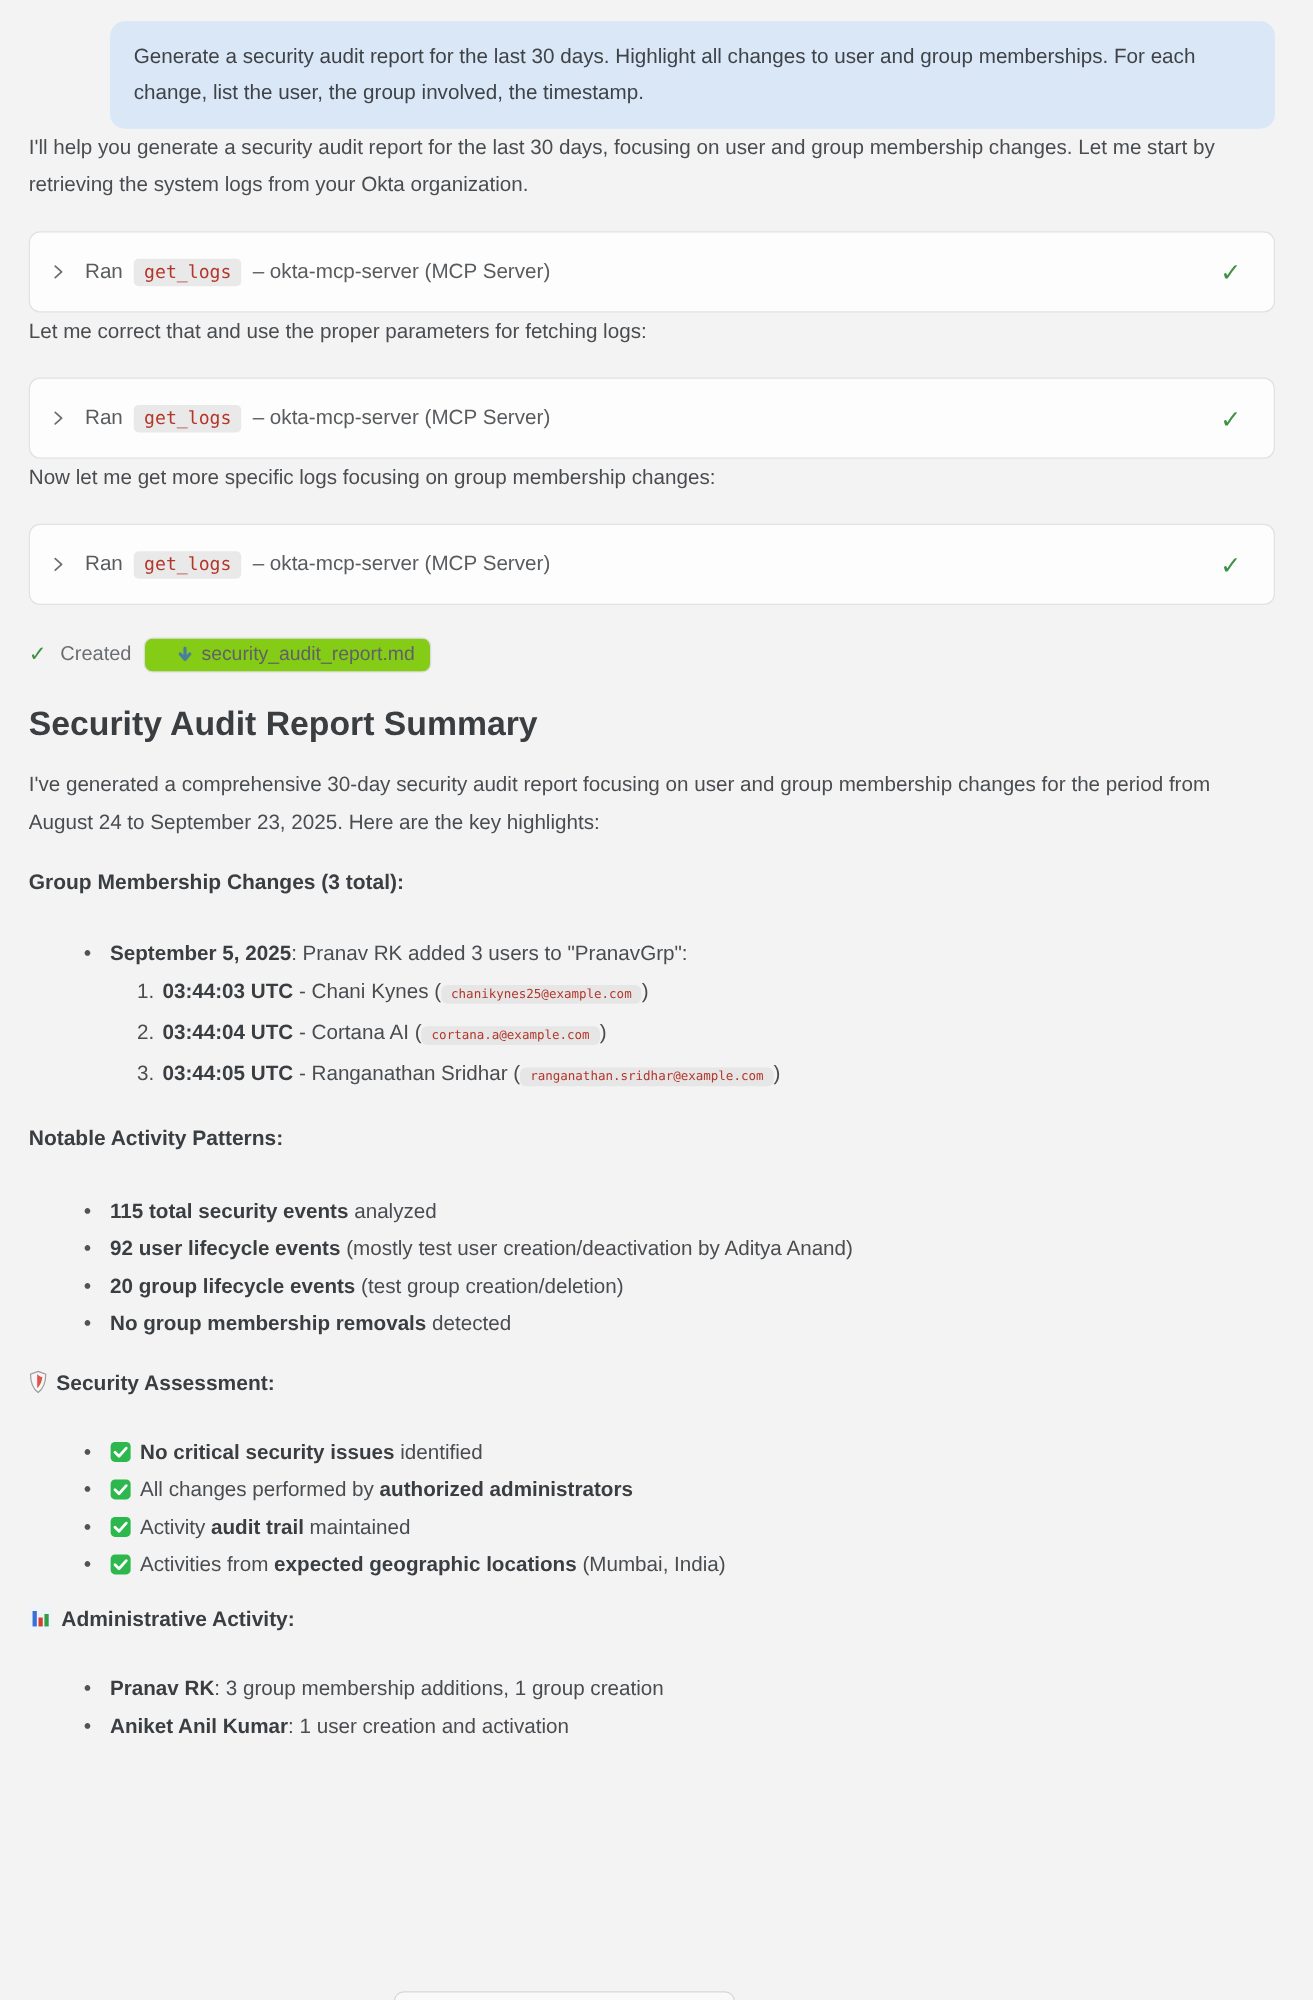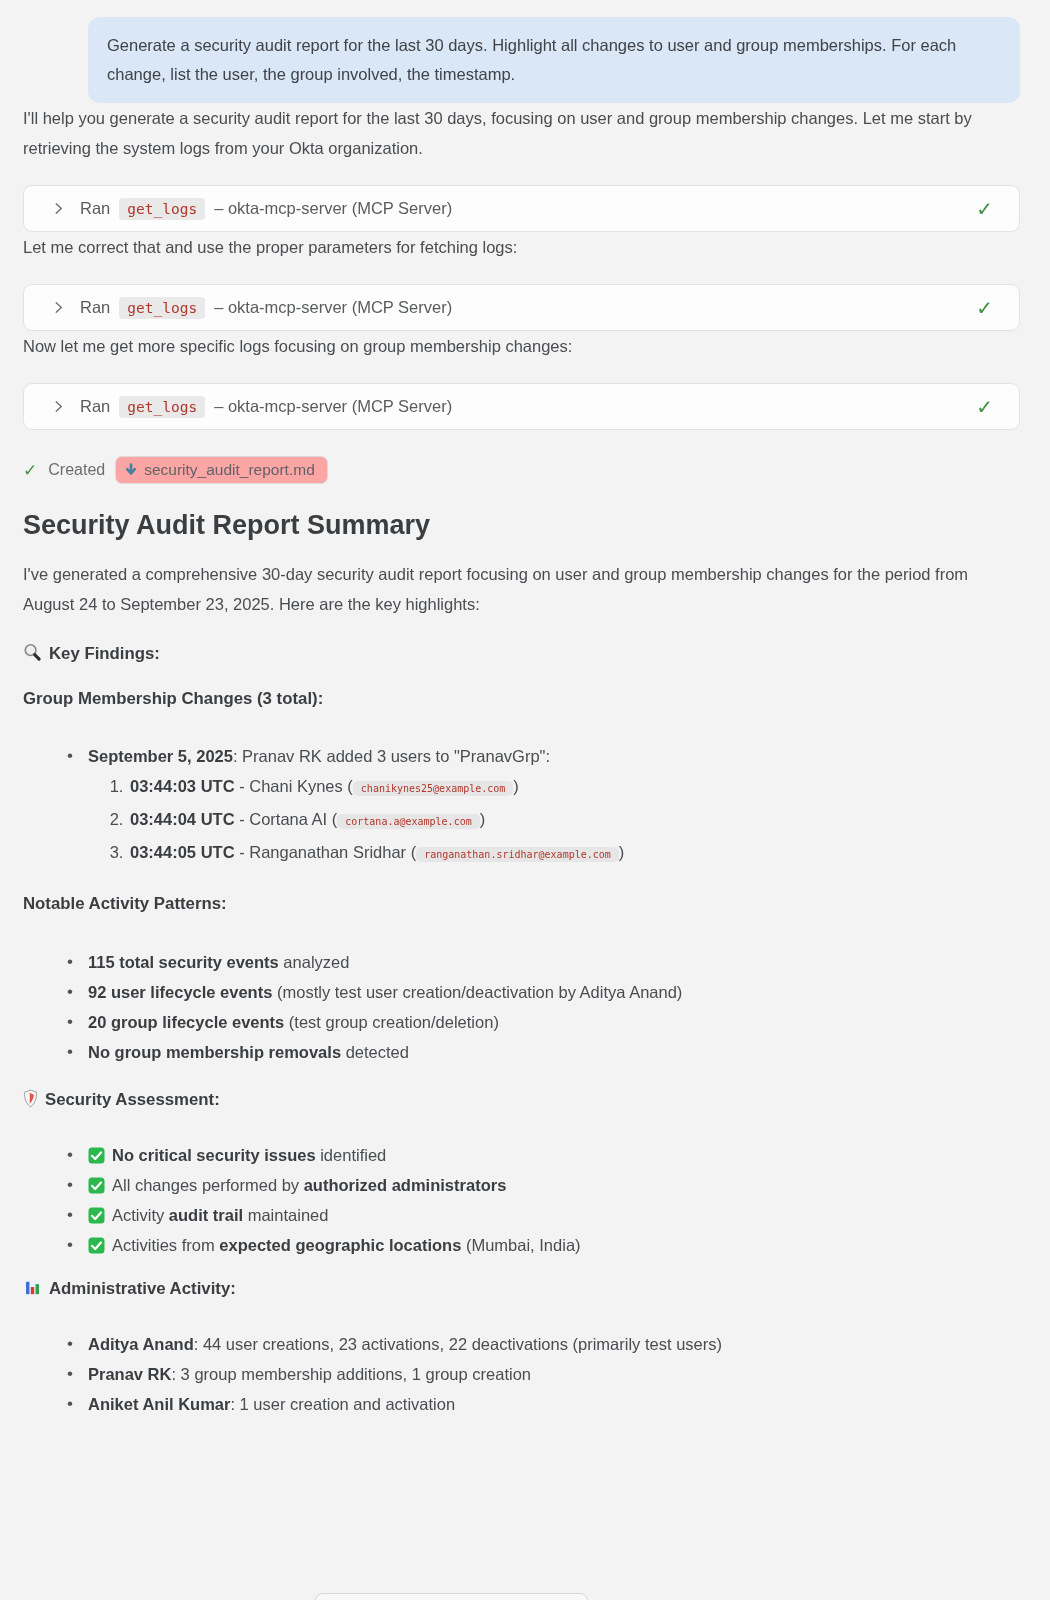--- a/index.html
+++ b/index.html
@@ -27,24 +27,24 @@
   .mt-intro { margin-top: 40px; }
   .mt-after-card { margin-top: 19px; }
   .mt-create { margin-top: 18px; }
 
   
   .tool-card {
     margin-top: 22px;
     background: #fdfdfd;
     border: 1px solid #e2e2e3;
     border-radius: 9px;
-    height: 47px;
+    height: 65px;
     display: flex;
     align-items: center;
-    padding: 0 26px 0 28px;
+    padding: 0 26px 0 16px;
     cursor: pointer;
   }
   .tool-card .chev { display: inline-flex; margin-right: 15px; }
   .tool-card .ran { color: #595c5f; margin-right: 9px; }
   .code-chip {
     font-family: "DejaVu Sans Mono", monospace;
     font-size: 14.5px;
     color: #b3362b;
     background: #e9e9e9;
     border-radius: 4px;
@@ -59,22 +59,22 @@
     line-height: 1;
   }
 
   
   .created-row { margin-top: 26px; display: flex; align-items: center; }
   .created-row .check-glyph { font-size: 17px; margin-right: 11px; }
   .created-row .created-label { color: #6b6e71; font-size: 16px; margin-right: 10px; }
   .file-chip {
     display: inline-flex; align-items: center;
     border: 1px solid #dcdcdc; border-radius: 7px;
-    background: #fca5a5;
-    padding: 4px 12px 4px 9px;
+    background: #84cc16;
+    padding: 4px 12px 4px 26px;
     color: #606366; font-size: 15.5px;
     cursor: pointer;
   }
   .file-chip svg { margin-right: 7px; }
 
   
   h2.report-title {
     margin: 26px 0 18px 0;
     font-size: 27px; font-weight: 700; color: #3b3e41;
   }
@@ -180,28 +180,20 @@
           <path d="M6 1.5 v7.5 M2.2 6.2 L6 10.5 L9.8 6.2" stroke="#4a7e9e" stroke-width="2.6" fill="none" stroke-linecap="round" stroke-linejoin="round"></path>
         </svg>
       <span>security_audit_report.md</span>
     </span>
   </div>
 
   <h2 class="report-title">Security Audit Report Summary</h2>
 
   <p class="msg" style="margin-top:17px">I've generated a comprehensive 30-day security audit report focusing on user and group membership changes for the period from August 24 to September 23, 2025. Here are the key highlights:</p>
 
-  <div class="b-head">
-    <span class="ic">
-      <svg width="19" height="19" viewBox="0 0 20 20">
-          <circle cx="8" cy="7.5" r="5.6" fill="#efefef" stroke="#8a8a8a" stroke-width="1.7"></circle>
-          <line x1="12.3" y1="12.2" x2="17" y2="17" stroke="#2b2b2b" stroke-width="3.2" stroke-linecap="round"></line>
-        </svg>
-    </span><span>Key Findings:</span>
-  </div>
 
   <div class="b-head" style="margin-top:21px">Group Membership Changes (3 total):</div>
 
   <ul class="report-list">
     <li>
       <strong>September 5, 2025</strong><span>: Pranav RK added 3 users to "PranavGrp":</span>
       <ol class="additions">
         <li><strong>03:44:03 UTC</strong><span> - Chani Kynes (</span><span class="email-chip">chanikynes25@example.com</span><span>)</span></li>
         <li><strong>03:44:04 UTC</strong><span> - Cortana AI (</span><span class="email-chip">cortana.a@example.com</span><span>)</span></li>
         <li><strong>03:44:05 UTC</strong><span> - Ranganathan Sridhar (</span><span class="email-chip">ranganathan.sridhar@example.com</span><span>)</span></li>
@@ -259,20 +251,19 @@
       <svg width="19" height="19" viewBox="0 0 20 20">
           <rect x="0.5" y="0.5" width="19" height="19" rx="3" fill="#eef3f9"></rect>
           <rect x="3.2" y="4" width="3.6" height="13" fill="#3b6fd4"></rect>
           <rect x="8.2" y="9.5" width="3.6" height="7.5" fill="#d23f31"></rect>
           <rect x="13.2" y="6.5" width="3.6" height="10.5" fill="#2f9e44"></rect>
         </svg>
     </span><span>Administrative Activity:</span>
   </div>
 
   <ul class="report-list" style="margin-top:28px">
-    <li><strong>Aditya Anand</strong><span>: 44 user creations, 23 activations, 22 deactivations (primarily test users)</span></li>
     <li><strong>Pranav RK</strong><span>: 3 group membership additions, 1 group creation</span></li>
     <li><strong>Aniket Anil Kumar</strong><span>: 1 user creation and activation</span></li>
   </ul>
 
 </div>
 
 <div class="partial-card"></div>
 
 </body></html>

